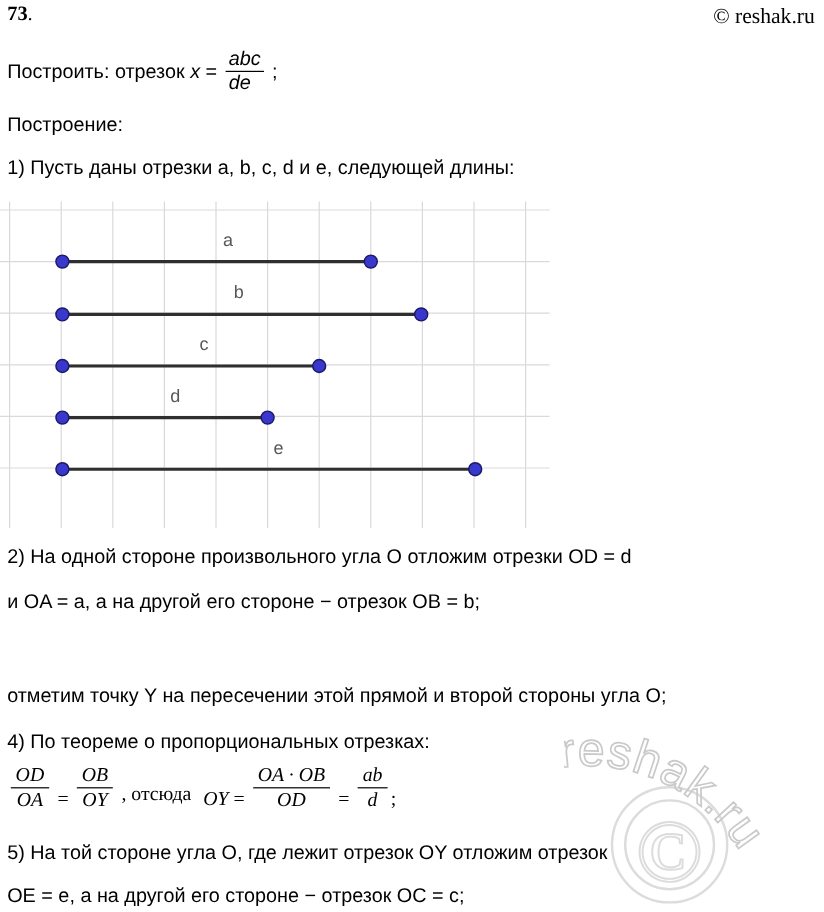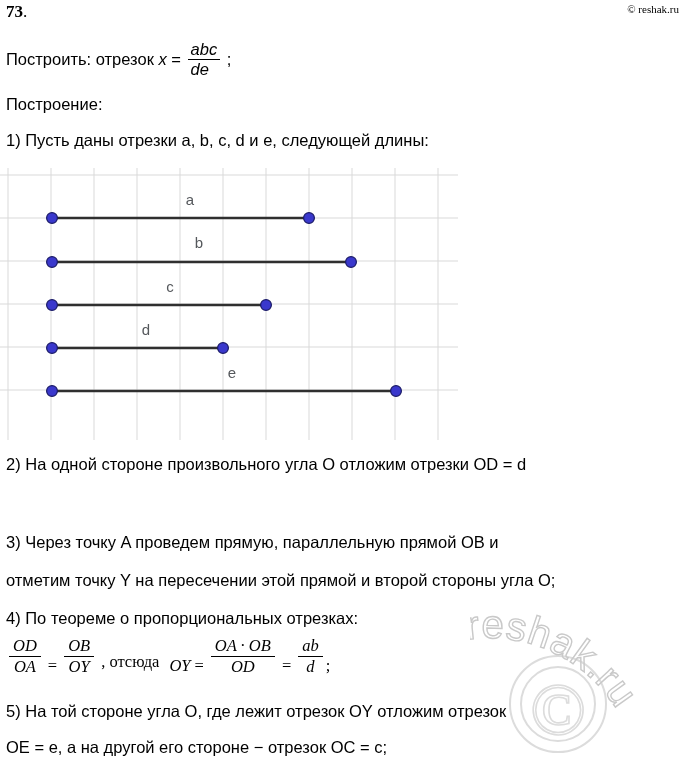--- a/index.html
+++ b/index.html
@@ -33,21 +33,21 @@
     letter-spacing: 0px;
   }
   .task-number .dot {
     font-weight: normal;
   }
   .site-credit {
     position: absolute;
     right: 8px;
     top: 3px;
     font-family: "Liberation Serif", serif;
-    font-size: 11px;
+    font-size: 18px;
     white-space: nowrap;
   }
 
   
   .line {
     position: absolute;
     left: 6px;
     font-family: Liberation Sans, sans-serif;
     font-size: 16.5px;
     white-space: nowrap;
@@ -206,22 +206,22 @@
             <line x1="52" y1="223" x2="396" y2="223" stroke="#2f2f2f" stroke-width="2.6" stroke-linecap="butt"></line>
             <circle cx="52" cy="223" r="5.4" fill="#3a38cc" stroke="#1a1a66" stroke-width="1.2"></circle>
             <circle cx="396" cy="223" r="5.4" fill="#3a38cc" stroke="#1a1a66" stroke-width="1.2"></circle>
             <text x="232" y="210" class="seg-label" text-anchor="middle" fill="#55585c">e</text>
           </g>
         </g>
     </svg>
   </div>
 
   <div class="line" style="top:455px;">2) На одной стороне произвольного угла O отложим отрезки OD = d</div>
-
-  <div class="line" style="top:533px;">3) Через точку A проведем прямую, параллельную прямой OB и</div>
+  <div class="line" style="top:493px;">и OA = a, а на другой его стороне − отрезок OB = b;</div>
+
   <div class="line" style="top:571px;">отметим точку Y на пересечении этой прямой и второй стороны угла O;</div>
 
   <div class="line" style="top:609px;">4) По теореме о пропорциональных отрезках:</div>
 
   <div class="formula-row" style="top:637px;">
     <span class="fr">
       <span class="num">OD</span>
       <span class="den">OA</span>
     </span>
     <span class="eq">=</span>

